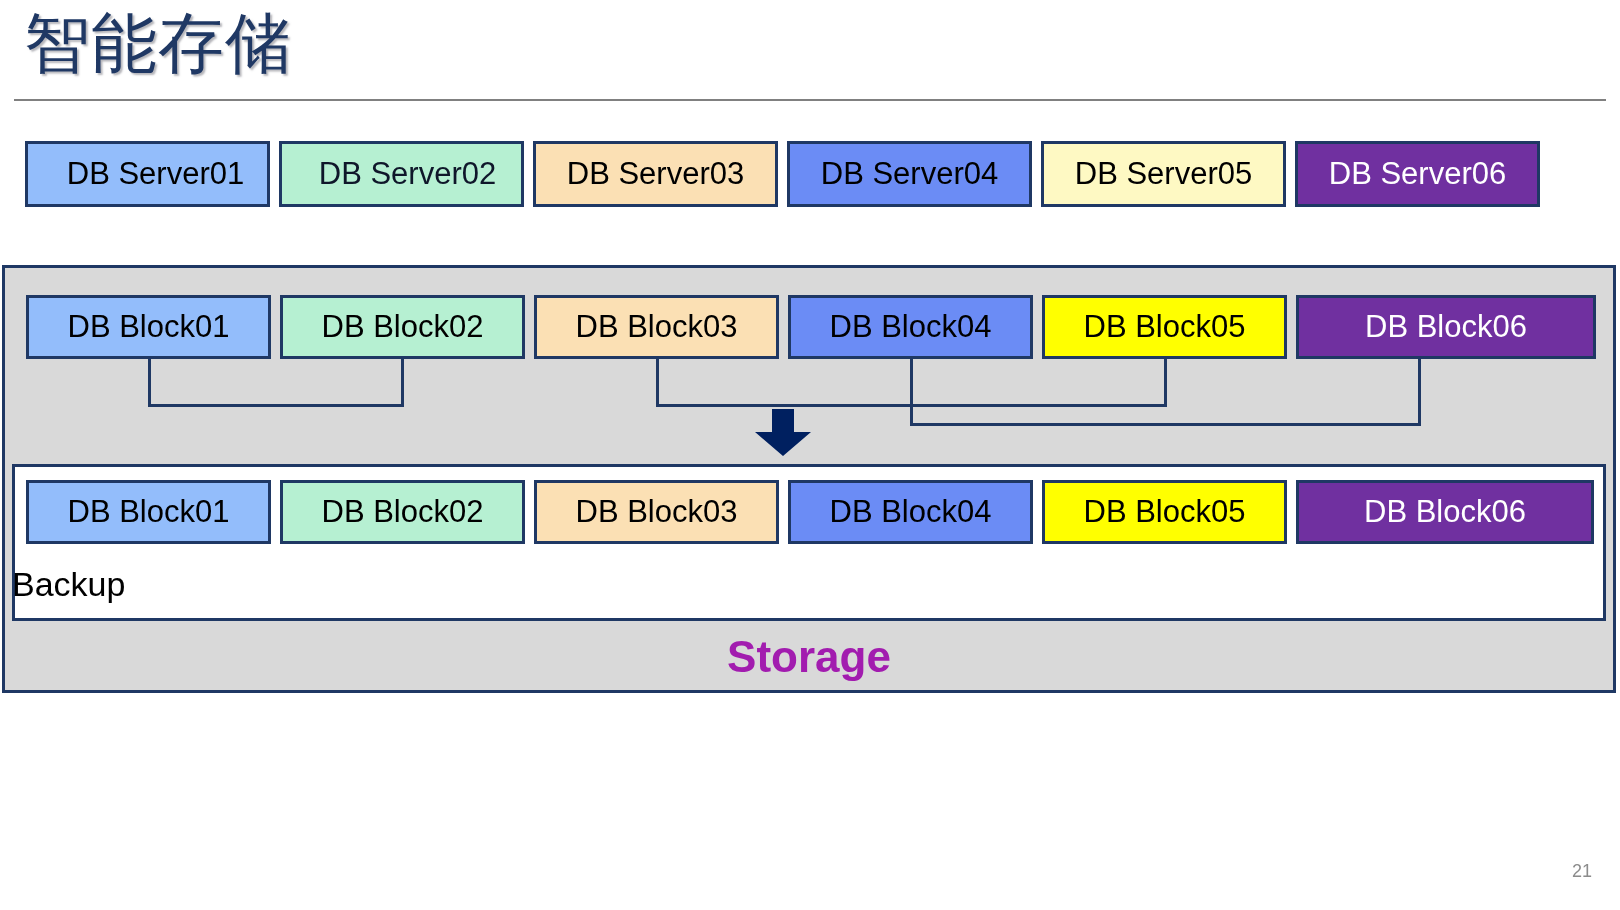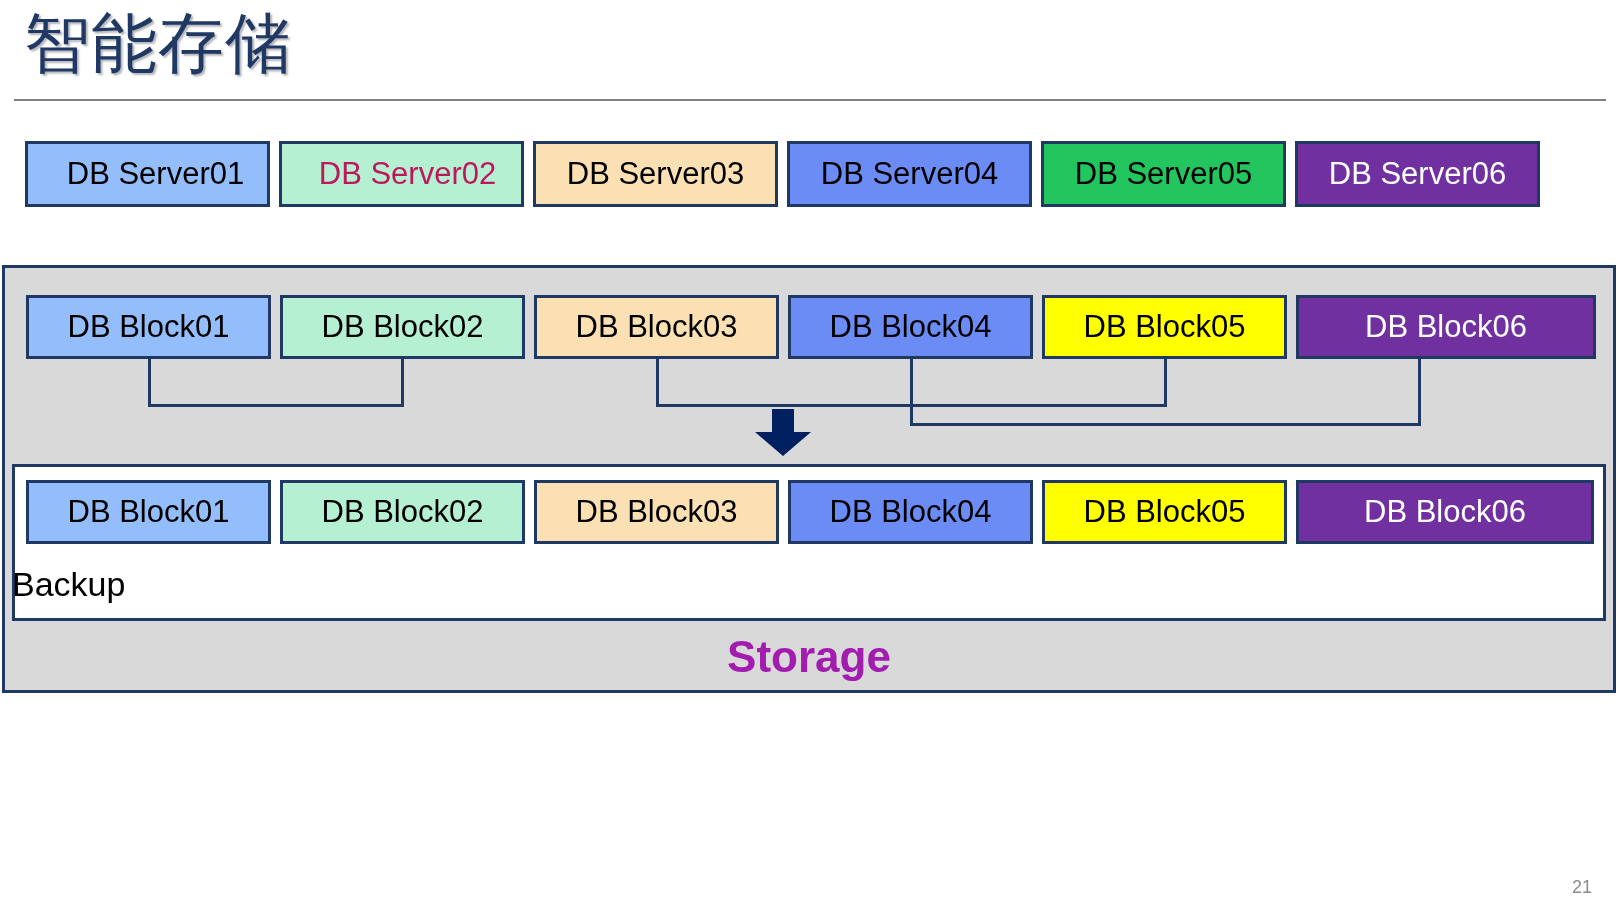--- a/index.html
+++ b/index.html
@@ -127,45 +127,45 @@
     text-align: center;
     font-size: 48px;
     line-height: 1.42;
     color: #000000;
   }
 
   
   #page-number {
     position: absolute;
     right: 28px;
-    bottom: 12px;
+    bottom: 28px;
     font-size: 18px;
     color: #8C8C8C;
   }
 </style>
 </head>
 <body>
 
 <div id="slide-title">智能存储</div>
 <div id="title-rule"></div>
 
 <div id="server-row">
     <div class="node" style="left: 25px; width: 245px; background: rgb(147, 189, 251); color: rgb(0, 0, 0); padding-left: 16px;">
       <span>DB Server01</span>
     </div>
-    <div class="node" style="left: 279px; width: 245px; background: rgb(182, 240, 210); color: #be185d; padding-left: 12px;">
+    <div class="node" style="left: 279px; width: 245px; background: rgb(182, 240, 210); color: #0f172a; padding-left: 12px;">
       <span>DB Server02</span>
     </div>
     <div class="node" style="left: 533px; width: 245px; background: rgb(251, 224, 180); color: rgb(0, 0, 0);">
       <span>DB Server03</span>
     </div>
     <div class="node" style="left: 787px; width: 245px; background: rgb(107, 140, 245); color: rgb(0, 0, 0);">
       <span>DB Server04</span>
     </div>
-    <div class="node" style="left: 1041px; width: 245px; background: #22c55e; color: rgb(0, 0, 0); align-items: center;">
+    <div class="node" style="left: 1041px; width: 245px; background: #fef9c3; color: rgb(0, 0, 0); align-items: center;">
       <span>DB Server05</span>
     </div>
     <div class="node" style="left: 1295px; width: 245px; background: rgb(112, 48, 160); color: rgb(255, 255, 255);">
       <span>DB Server06</span>
     </div>
   </div>
 
 <div id="storage-container"></div>
 
 <div id="block-row-live">

